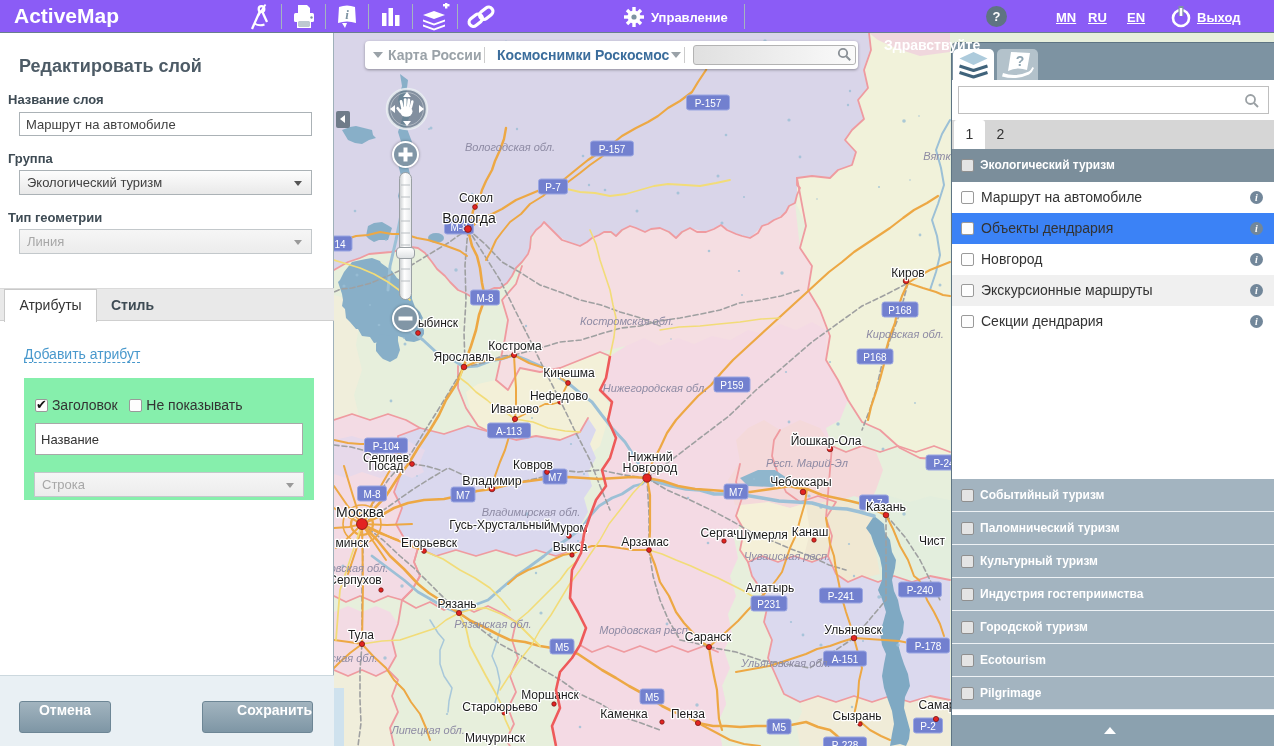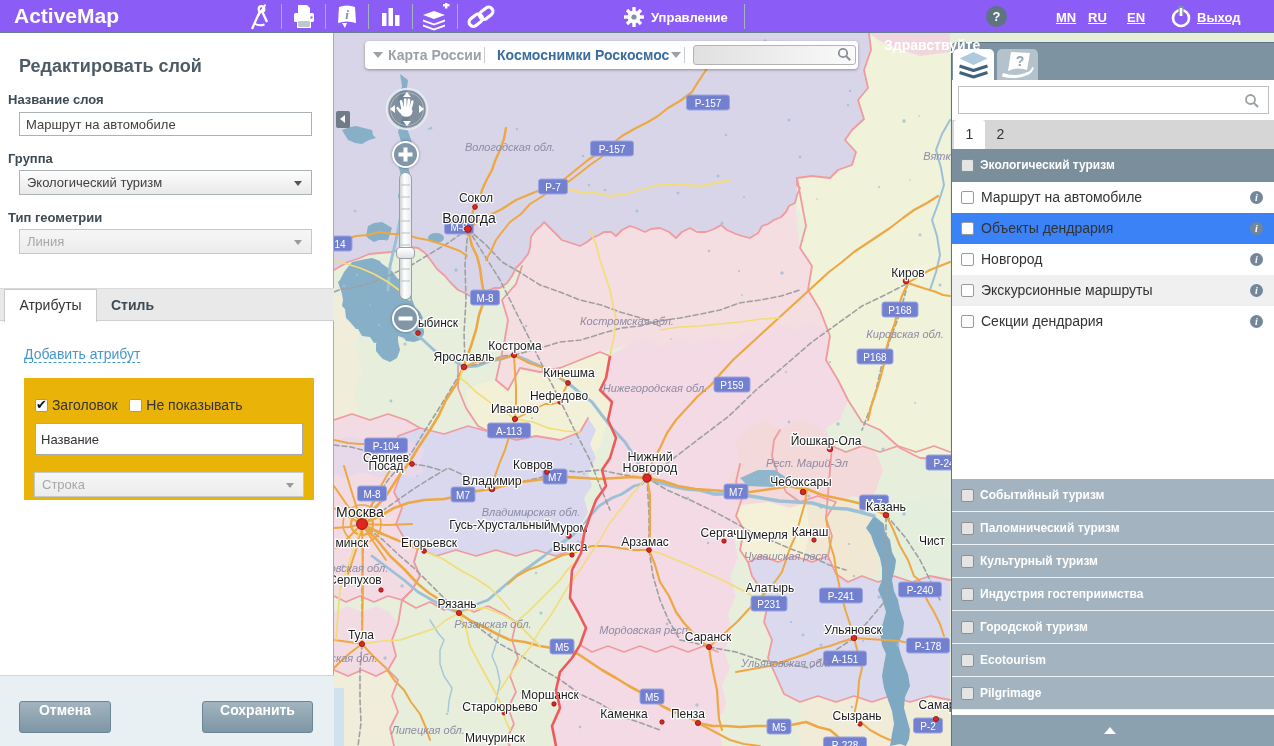--- a/index.html
+++ b/index.html
@@ -21,21 +21,21 @@
 .flabel { font-size:13px; font-weight:bold; color:#3e4b54; left:8px; }
 .tinput { display:block; width:293px; height:24px; margin-left:19px; border:1px solid #abb2b6; font-size:13px; color:#404040; padding:0 6px; font-family:"Liberation Sans",sans-serif; background:#fff; }
 .sel { position:relative; width:293px; height:25px; margin-left:19px; border:1px solid #abb2b6; background:linear-gradient(#fdfdfd,#e9e9e9); font-size:13px; color:#404040; line-height:24px; padding-left:7px; }
 .sel .arr { position:absolute; right:9px; top:10px; width:0; height:0; border-left:4px solid transparent; border-right:4px solid transparent; border-top:5px solid #555; }
 .sel.dis { background:linear-gradient(#f6f6f6,#ececec); color:#a7a7a7; border-color:#c3c8cb; }
 .sel.dis .arr { border-top-color:#9a9a9a; }
 #tabstrip { position:absolute; left:0; top:255px; width:334px; height:33px; background:#e9e9e9; border-top:1px solid #dadada; border-bottom:1px solid #cfcfcf; }
 #tab-attr { position:absolute; left:4px; top:0px; width:93px; height:33px; background:#fff; border:1px solid #c9c9c9; border-bottom:none; font-size:14px; color:#333; text-align:center; line-height:31px; }
 #tab-style { position:absolute; left:111px; top:8px; font-size:14px; font-weight:bold; color:#3e4b54; }
 #addattr { position:absolute; left:24px; top:313px; font-size:14px; color:#4898cc; border-bottom:1px dashed #4898cc; }
-#attrbox { position:absolute; left:24px; top:345px; width:290px; height:122px; background:#eab308; }
+#attrbox { position:absolute; left:24px; top:345px; width:290px; height:122px; background:#86efac; }
 .cb { display:inline-block; width:13px; height:13px; border:1px solid #9a9a9a; background:#fdfdfd; vertical-align:-2px; border-radius:2px; position:relative; }
 .cb.checked:after { content:"✔"; position:absolute; left:0px; top:-3px; font-size:13px; color:#111; }
 #attrbox .row1 { margin:19px 0 0 11px; font-size:14px; color:#333; }
 #attrbox input { width:268px; height:22px; margin:10px 0 0 11px; border:1px solid #a8a8a8; font-size:13px; color:#333; padding:15px 5px; font-family:"Liberation Sans",sans-serif; }
 #attrbox .sel { margin:17px 12px 0 10px; width:270px; }
 #lbottom { position:absolute; left:0; top:642px; width:334px; height:71px; background:#e9f0f4; border-top:1px solid #ccd8de; }
 .btn { position:absolute; top:25px; height:32px; background:linear-gradient(#a2b4bf,#7e96a5); border:1px solid #6d8695; border-radius:3px; color:#fff; font-weight:bold; font-size:14px; text-align:center; font-family:"Liberation Sans",sans-serif; }
 
 #rpanel { position:absolute; left:951px; top:42px; width:323px; height:704px; z-index:45; background:#fff; border-left:1px solid #5e7483; border-top:1px solid #5e7483; border-radius:6px 0 0 0; }
 #rtabbar { position:absolute; left:0; top:0; width:322px; height:37px; background:#7d93a2; border-radius:6px 0 0 0; }
@@ -653,21 +653,21 @@
         <div id="tab-style">Стиль</div>
       </div>
     <div id="addattr">Добавить атрибут</div>
     <div id="attrbox">
       <div class="row1"><span class="cb checked"></span>&nbsp;Заголовок&nbsp;&nbsp;&nbsp;<span class="cb"></span>&nbsp;Не показывать</div>
       <input value="Название" style="">
       <div class="sel dis">Строка<div class="arr"></div></div>
     </div>
     <div id="lbottom">
       <div class="btn" style="left:19px;width:92px;">Отмена</div>
-      <div class="btn" style="left:202px;width:111px;">Сохранить</div>
+      <div class="btn" style="left:202px;width:111px;text-align:right;">Сохранить</div>
     </div>
   </div>
   <div id="rpanel">
     <div id="rtabbar">
       <div class="rtab" id="rtab1">
         <svg width="41" height="31" viewBox="0 0 41 31" style="position:absolute;left:0;top:0;">
           <path d="M20.5 3 L34.5 9.5 L20.5 16 L6.5 9.5 Z" fill="#adcbdc"></path>
           <polyline points="6.5,17 20.5,21.5 34.5,17" fill="none" stroke="#40637b" stroke-width="3.2" stroke-linejoin="round"></polyline>
           <polyline points="6.5,23.5 20.5,28 34.5,23.5" fill="none" stroke="#40637b" stroke-width="3.2" stroke-linejoin="round"></polyline>
         </svg>

